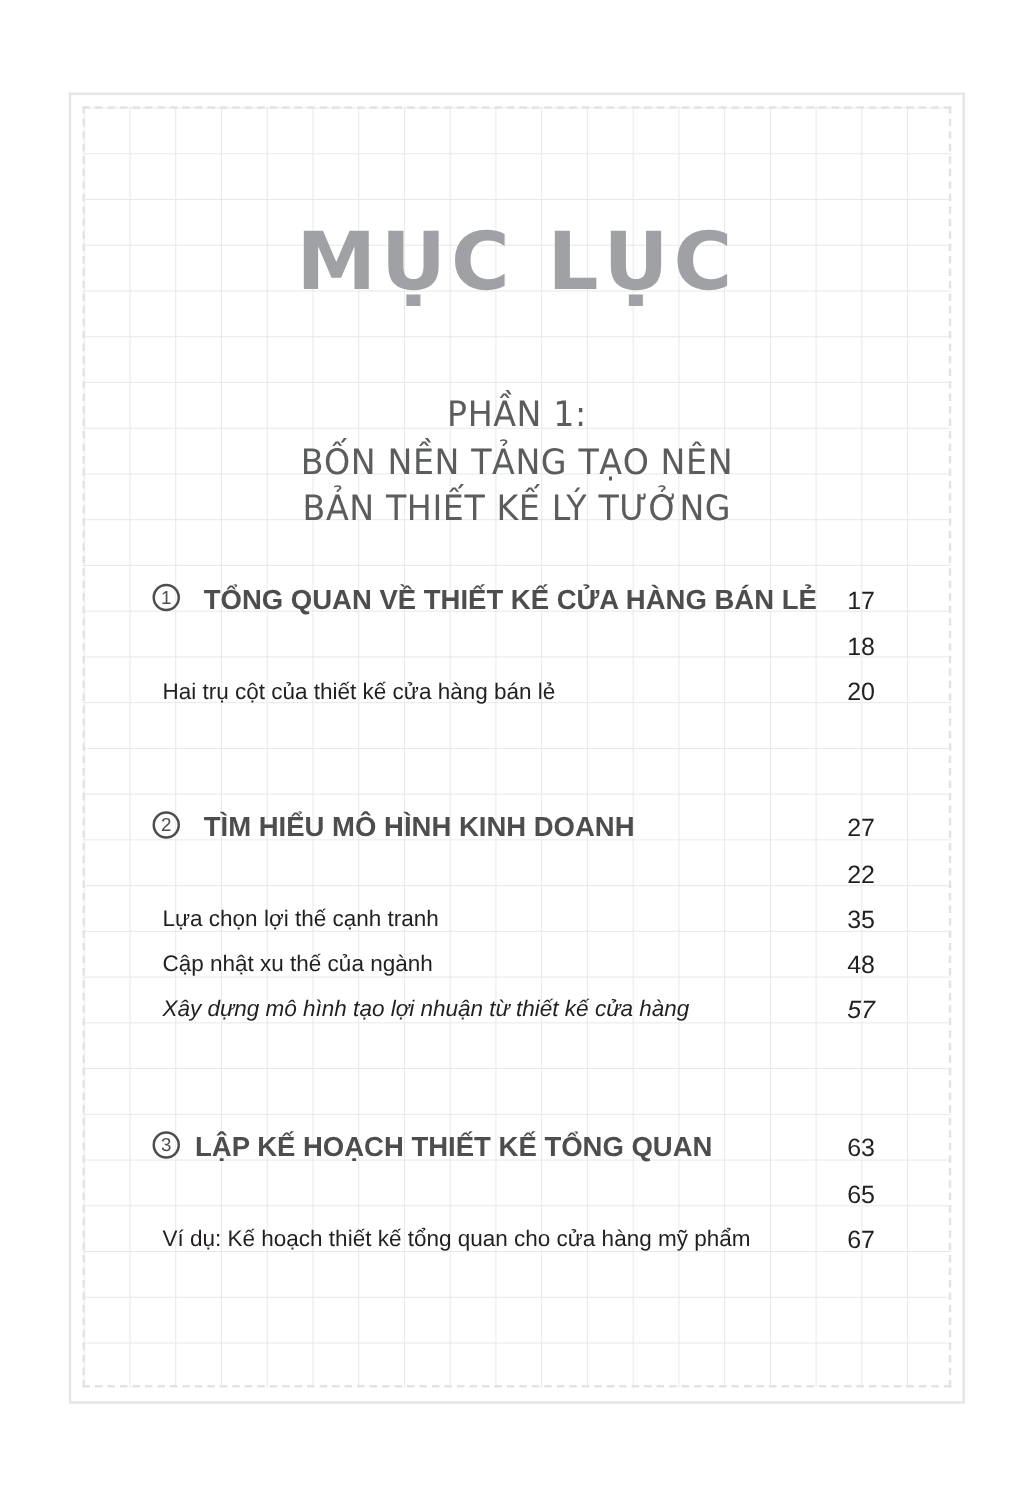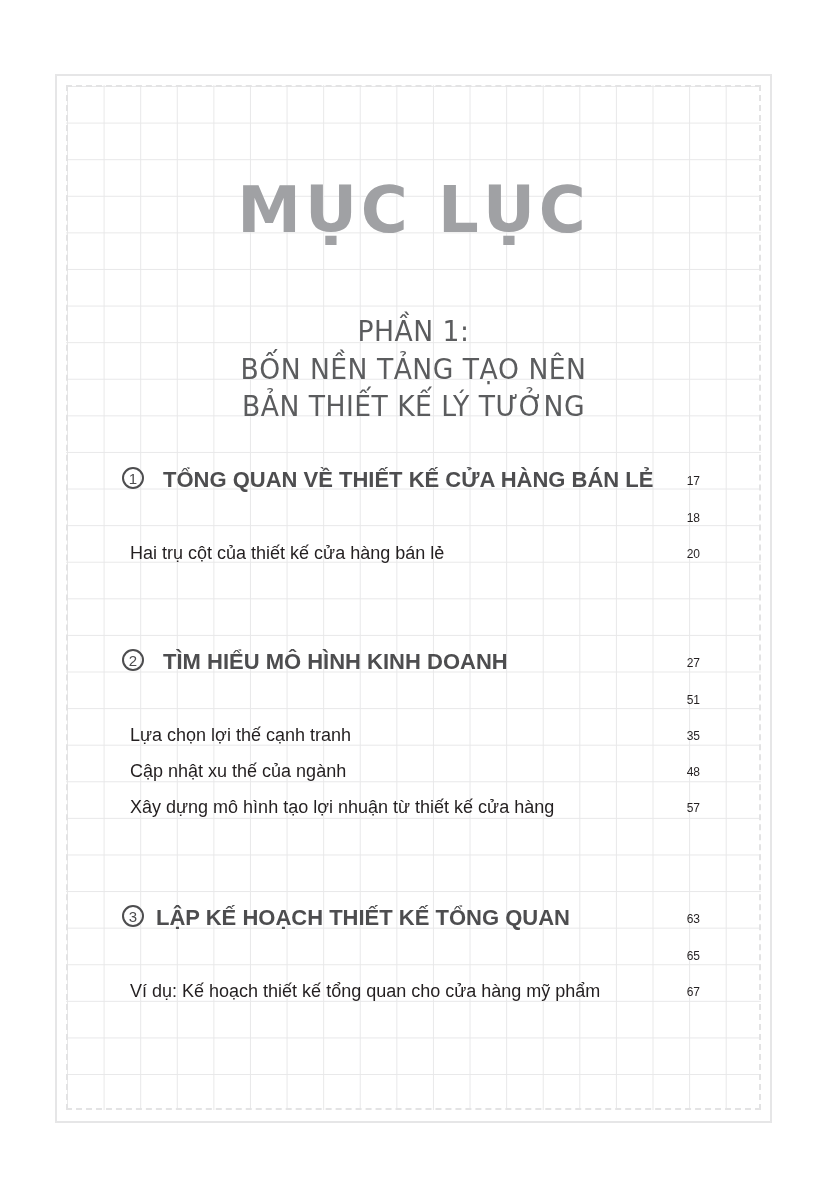--- a/index.html
+++ b/index.html
@@ -97,21 +97,21 @@
       white-space: nowrap;
     }
     .chapter.c3 .chap-title { left: 36px; }
     .page-num {
       position: absolute;
       right: 0;
       width: 60px;
       text-align: right;
       font-family: "Liberation Sans", sans-serif;
       font-weight: normal;
-      font-size: 12px;
+      font-size: 20px;
       color: #231f20;
     }
     .chapter .page-num { top: 1px; }
     .sub {
       position: absolute;
       left: 130px;
       width: 570px;
       height: 26px;
       font-family: "Liberation Sans", sans-serif;
       font-size: 18px;
@@ -150,31 +150,31 @@
   <span class="sub-title">Hai trụ cột của thiết kế cửa hàng bán lẻ</span>
   <span class="page-num">20</span>
 </div>
 
 <div class="chapter c2" style="top:647px;">
   <span class="num-circle">2</span>
   <span class="chap-title">TÌM HIỂU MÔ HÌNH KINH DOANH</span>
   <span class="page-num">27</span>
 </div>
 <div class="sub" style="top:686px;">
-  <span class="page-num">51</span>
+  <span class="page-num">22</span>
 </div>
 <div class="sub" style="top:722px;">
   <span class="sub-title">Lựa chọn lợi thế cạnh tranh</span>
   <span class="page-num">35</span>
 </div>
 <div class="sub" style="top:758px;">
   <span class="sub-title">Cập nhật xu thế của ngành</span>
   <span class="page-num">48</span>
 </div>
-<div class="sub" style="top:794px;">
+<div class="sub" style="top:794px;font-style:italic;">
   <span class="sub-title">Xây dựng mô hình tạo lợi nhuận từ thiết kế cửa hàng</span>
   <span class="page-num">57</span>
 </div>
 
 <div class="chapter c3" style="top:903px;">
   <span class="num-circle">3</span>
   <span class="chap-title">LẬP KẾ HOẠCH THIẾT KẾ TỔNG QUAN</span>
   <span class="page-num">63</span>
 </div>
 <div class="sub" style="top:942px;">

